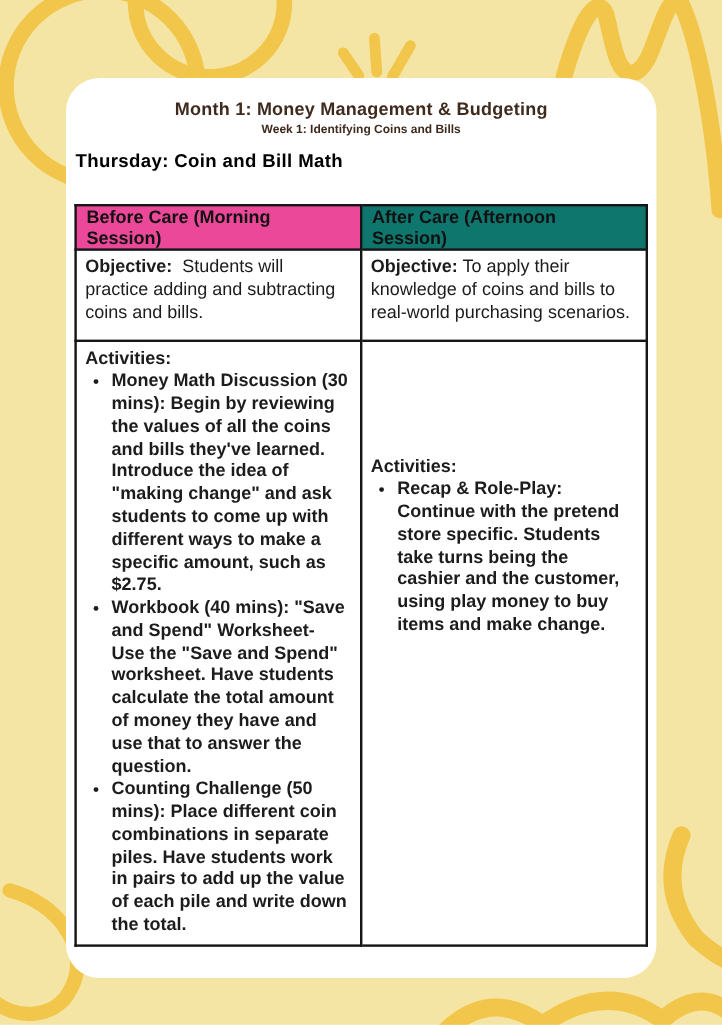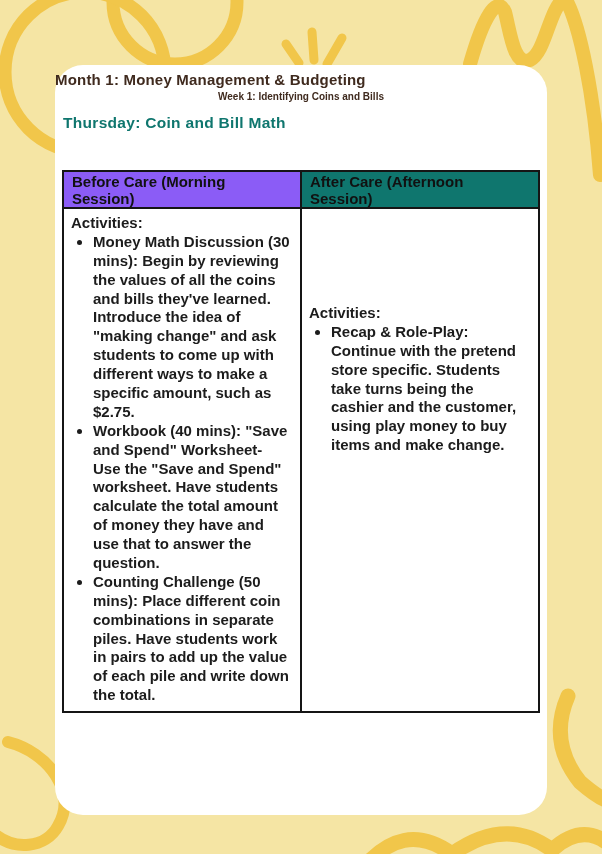--- a/index.html
+++ b/index.html
@@ -10,42 +10,42 @@
     overflow:hidden;
     font-family:"Liberation Sans",sans-serif;
     color:#1c1c1c;
   }
   .doodles{position:absolute;left:0;top:0;width:602px;height:854px;}
   .card{
     position:absolute;left:55px;top:65px;width:492px;height:750px;
     background:#ffffff;border-radius:28px;
   }
   .title{
-    margin-top:6px;
+    margin-top:18px;text-align:center;
     font-weight:bold;font-size:15px;color:#3f2a1e;
     letter-spacing:.2px;
   }
   .subtitle{
     text-align:center;font-weight:bold;font-size:10px;color:#3f2a1e;
     margin-top:3px;
   }
   .day{
-    margin:12px 0 0 8px;font-weight:bold;font-size:15.5px;color:#0f766e;
+    margin:12px 0 0 8px;font-weight:bold;font-size:15.5px;color:#000000;
     letter-spacing:.3px;
   }
   table.sched{
     position:absolute;left:7px;top:105px;width:478px;
     border-collapse:collapse;table-layout:fixed;
   }
   .sched th,.sched td{border:2px solid #151515;}
   .sched th{
     height:35px;font-size:15px;text-align:left;padding:0 8px;
     color:#111;font-weight:bold;
   }
-  th.th-before{background:#8b5cf6;}
+  th.th-before{background:#ec4899;}
   th.th-after{background:#0f766e;}
   .sched td{
     vertical-align:top;padding:5px 8px 5px 7px;
     font-size:15px;line-height:1.26;
   }
   tr.objective-row td{height:64px;}
   tr.activities-row td{height:402px;font-weight:bold;}
   td.after-activities{padding-top:95px;}
   .rt{white-space:pre-wrap;}
   ul.acts{margin:0;padding-left:22px;}
@@ -82,20 +82,28 @@
   <div class="day">Thursday: Coin and Bill Math</div>
 
   <table class="sched">
     <thead>
       <tr>
         <th class="th-before">Before Care (Morning Session)</th>
         <th class="th-after">After Care (Afternoon Session)</th>
       </tr>
     </thead>
     <tbody>
+      <tr class="objective-row">
+        <td>
+          <strong>Objective:</strong><span class="rt">  Students will practice adding and subtracting coins and bills.</span>
+        </td>
+        <td>
+          <strong>Objective:</strong><span class="rt"> To apply their knowledge of coins and bills to real-world purchasing scenarios.</span>
+        </td>
+      </tr>
       <tr class="activities-row">
         <td>
           <div>
             <strong>Activities:</strong>
           </div>
           <ul class="acts">
             <li>
               <strong>Money Math Discussion (30 mins):</strong><span class="rt"> Begin by reviewing the values of all the coins and bills they've learned. Introduce the idea of "making change" and ask students to come up with different ways to make a specific amount, such as $2.75.</span>
             </li>
             <li>

